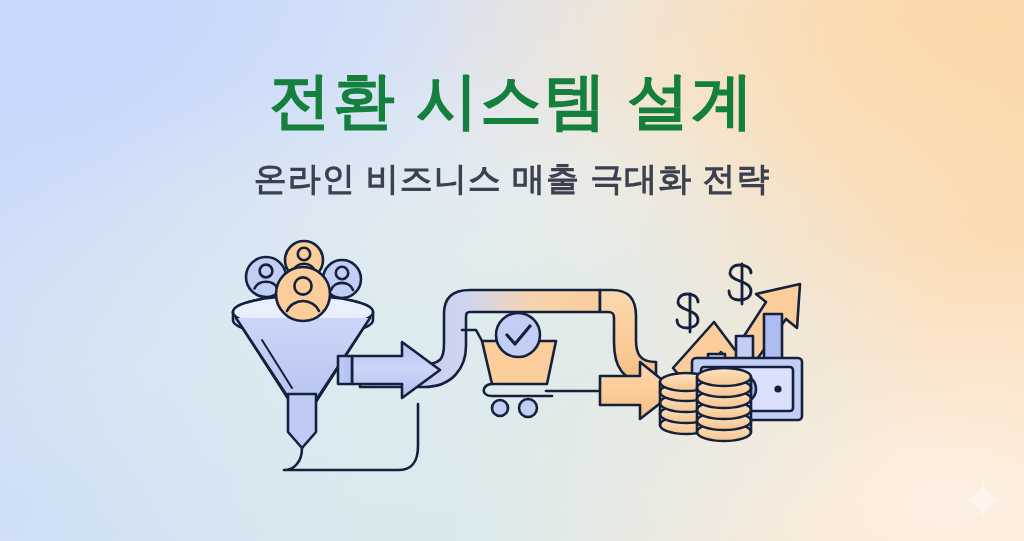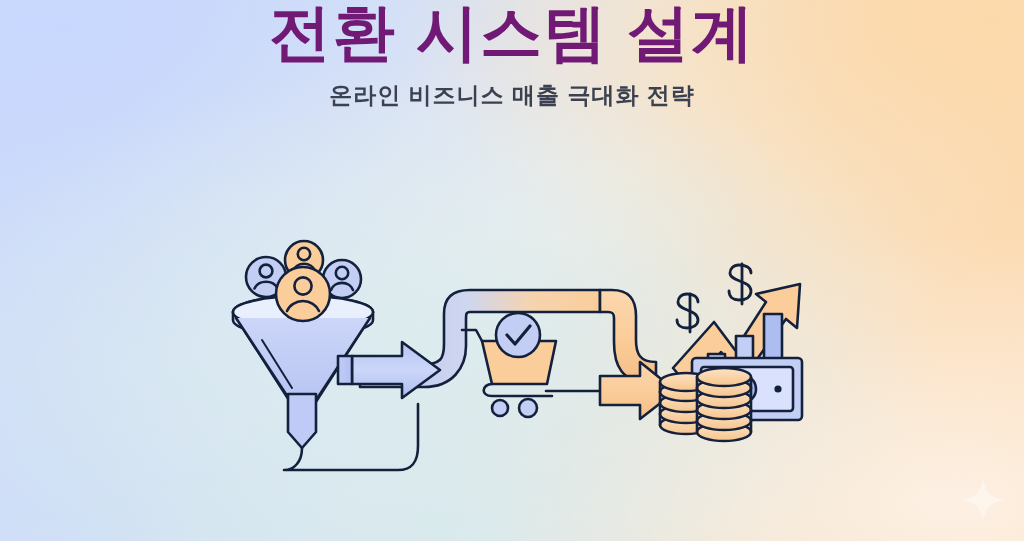--- a/index.html
+++ b/index.html
@@ -13,30 +13,31 @@
 
   
   #bg-canvas { position:absolute; inset:0; width:1024px; height:541px; }
 
   
   #header-block {
     position:absolute; top:0; left:0; width:1024px;
     text-align:center; z-index:5;
   }
   #page-title {
+    margin-top:68px;
     font-size:62px;
     font-weight:bold;
     letter-spacing:2px;
-    color:#701a75;
+    color:#15803d;
     line-height:1.05;
     white-space:nowrap;
   }
   #page-subtitle {
-    margin-top:18px;
-    font-size:23px;
+    margin-top:28px;
+    font-size:33px;
     font-weight:bold;
     letter-spacing:1px;
     color:#3b4150;
     line-height:1.1;
     white-space:nowrap;
   }
 
   
   #illustration {
     position:absolute;

